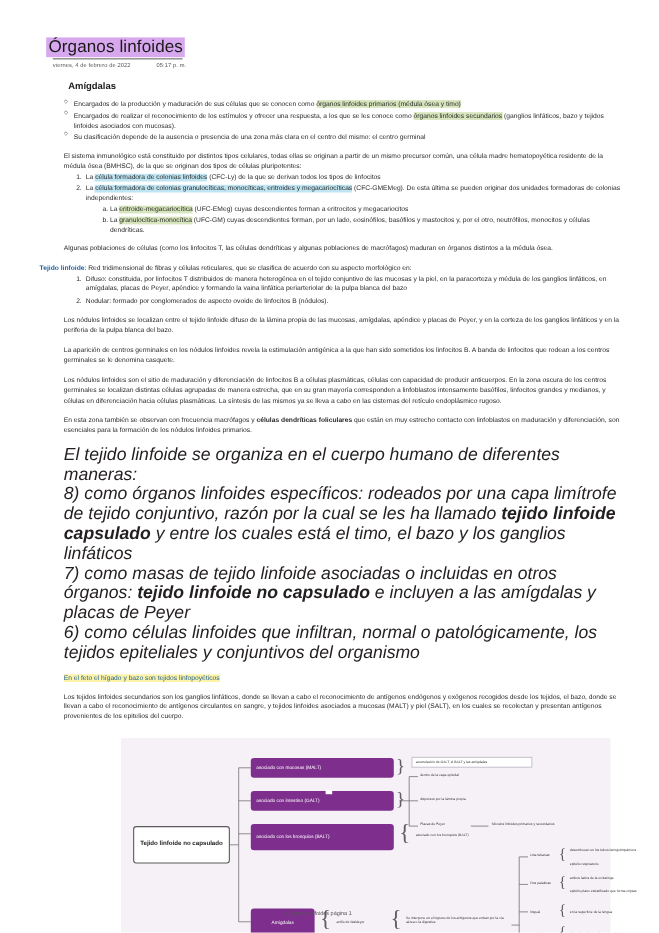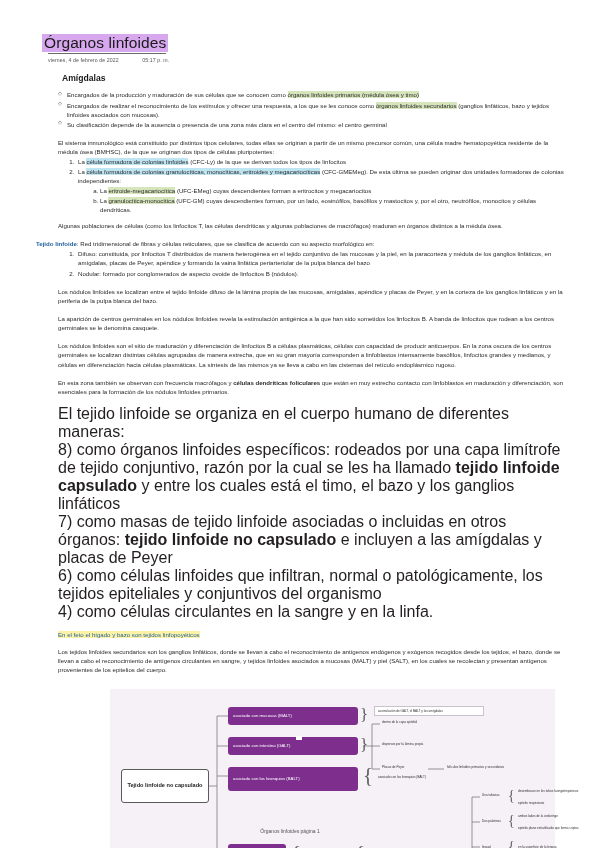--- a/index.html
+++ b/index.html
@@ -64,21 +64,21 @@
   }
 
   ol.num { margin: 0; padding: 0 0 0 40px; font-size: 6.1px; }
   ol.num > li { margin-bottom: 1px; padding-left: 2px; }
   ol.alpha { list-style: lower-alpha; margin: 0; padding: 0 0 0 22px; }
   ol.alpha > li { margin-bottom: 1px; }
 
   .para { margin: 0 0 9px 22px; }
   .lead { margin: 0 0 1px 22px; }
   .sec-head { margin: 0 0 1px 0; }
-  .runlist { margin: 0 0 9px 22px; }
+  .runlist { margin: 0 0 9px 22px; font-style: italic; }
   .runlist div { margin-bottom: 0px; }
 
   
   .diagram {
     position: relative;
     margin: 14px 0 0 74px;
     width: 445px; height: 218px;
     background: #f6f1f7;
   }
   .node-root {
@@ -166,21 +166,20 @@
     <p class="para" style="margin-top:9px;">Los nódulos linfoides se localizan entre el tejido linfoide difuso de la lámina propia de las mucosas, amígdalas, apéndice y placas de Peyer, y en la corteza de los ganglios linfáticos y en la periferia de la pulpa blanca del bazo.</p>
     <p class="para">La aparición de centros germinales en los nódulos linfoides revela la estimulación antigénica a la que han sido sometidos los linfocitos B.  A banda de linfocitos que rodean a los centros germinales se le denomina casquete.</p>
     <p class="para">Los nódulos linfoides son el sitio de maduración y diferenciación de linfocitos B a células plasmáticas, células con capacidad de producir anticuerpos. En la zona oscura de los centros germinales se localizan distintas células agrupadas de manera estrecha, que en su gran mayoría corresponden a linfoblastos intensamente basófilos, linfocitos grandes y medianos, y células en diferenciación hacia células plasmáticas. La síntesis de las mismos ya se lleva a cabo en las cisternas del retículo endoplásmico rugoso.</p>
     <p class="para"><span>En esta zona también se observan con frecuencia macrófagos y </span><span class="b">células dendríticas foliculares</span><span> que están en muy estrecho contacto con linfoblastos en maduración y diferenciación, son esenciales para la formación de los nódulos linfoides primarios.</span></p>
 
     <div class="runlist">
       <div>El tejido linfoide se organiza en el cuerpo humano de diferentes maneras:</div>
       <div><span>8) como órganos linfoides específicos: rodeados por una capa limítrofe de tejido conjuntivo, razón por la cual se les ha llamado </span><span class="b">tejido linfoide capsulado</span><span> y entre los cuales está el timo, el bazo y los ganglios linfáticos</span></div>
       <div><span> 7) como masas de tejido linfoide asociadas o incluidas en otros órganos:   </span><span class="b">tejido linfoide no capsulado</span><span> e incluyen a las amígdalas y placas de Peyer</span></div>
       <div>6) como células linfoides que infiltran, normal o patológicamente, los tejidos epiteliales y conjuntivos del organismo</div>
-      <div>4) como células circulantes en la sangre y en la linfa.</div>
     </div>
 
     <p class="para" style="margin-bottom:8px;"><span class="hi-yellow" style="color:#1f5f9c;">En el feto el hígado y bazo son tejidos linfopoyéticos</span></p>
 
     <p class="para">Los tejidos linfoides secundarios son los ganglios linfáticos, donde se llevan a cabo el reconocimiento de antígenos endógenos y exógenos recogidos desde los tejidos, el bazo, donde se llevan a cabo el reconocimiento de antígenos circulantes en sangre, y tejidos linfoides asociados a mucosas (MALT) y piel (SALT), en los cuales se recolectan y presentan antígenos provenientes de los epitelios del cuerpo.</p>
 
     <div class="diagram">
 
       <svg class="wires">
 

